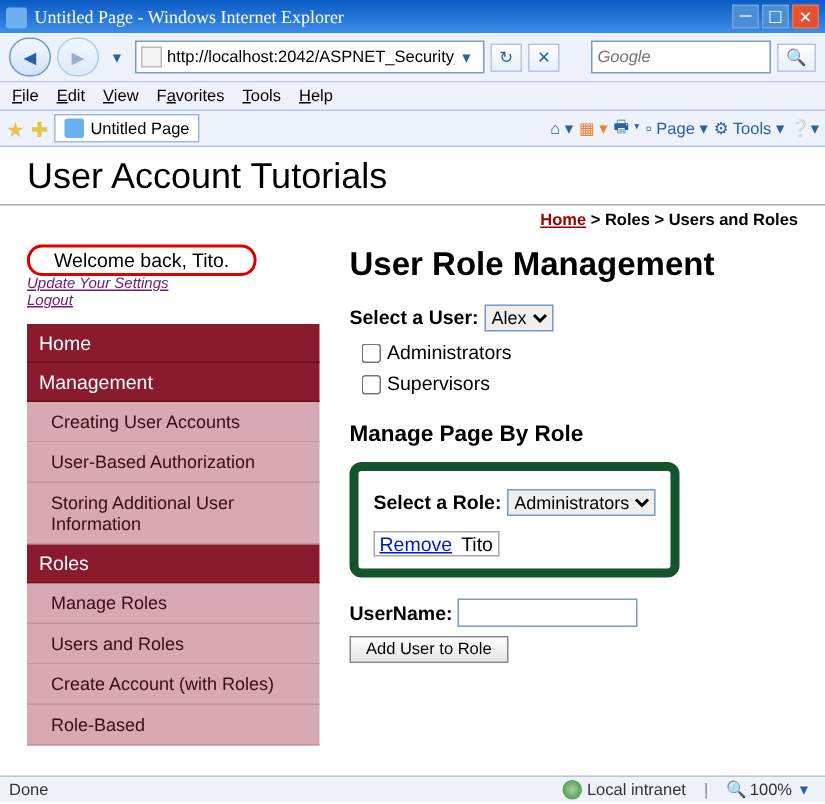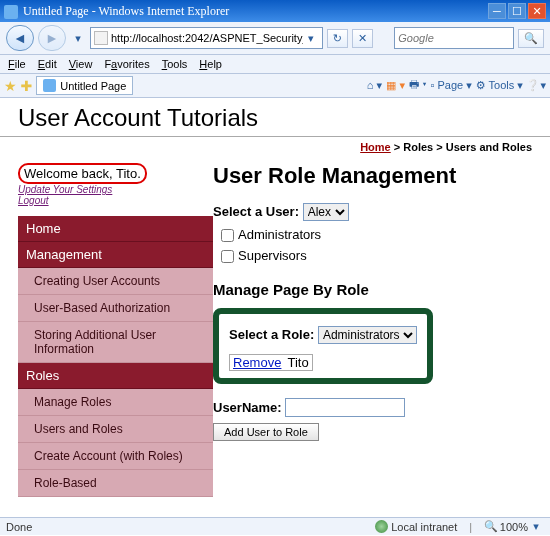--- a/index.html
+++ b/index.html
@@ -30,23 +30,23 @@
 .tab { border: 1px solid #9fb8d6; background: #fff; padding: 2px 6px; display: flex; align-items: center; gap: 4px; cursor: pointer; }
 .tab .ic { width: 13px; height: 13px; background: #6bb1f0; border-radius: 2px; }
 
 
 .page { padding: 10px 18px 20px; display: flex; }
 .header { font-family: Verdana, sans-serif; font-size: 24px; padding: 6px 18px 4px; border-bottom: 1px solid #aaa; }
 .header.top { display: flex; justify-content: space-between; }
 .bcrumb { font-size: 11px; font-weight: bold; }
 .bcrumb a { color: #990000; text-decoration: underline; }
 .left { width: 195px; }
-.right { flex: 1; }
+.right { flex: 1; padding-left: 20px; }
 
-.welcome { border: 2px solid #d00; border-radius: 10px; padding: 1px 4px; display: inline-block; font-size: 13px; }
+.welcome { border: 2px solid #d00; border-radius: 10px; padding: 1px 16px; display: inline-block; font-size: 13px; }
 .link { color: #701a75; text-decoration: underline; cursor: pointer; display: block; font-size: 10px; font-style: italic; }
 
 .nav { margin-top: 10px; }
 .nav .cat { background: #8a1b2d; color: #fff; padding: 5px 8px; font-size: 13px; border-bottom: 1px solid #6a0f1f; cursor: pointer; }
 .nav .sub { background: #d7a9b3; color: #3a0a12; padding: 6px 8px 6px 16px; font-size: 12px; border-bottom: 1px solid #c4929c; cursor: pointer; }
 
 h2 { font-family: Verdana, sans-serif; font-size: 22px; margin-bottom: 14px; }
 h3 { font-family: Verdana, sans-serif; font-size: 15px; margin: 8px 0 10px; }
 .row { margin: 6px 0; font-size: 13px; }
 .row label { font-weight: bold; }

